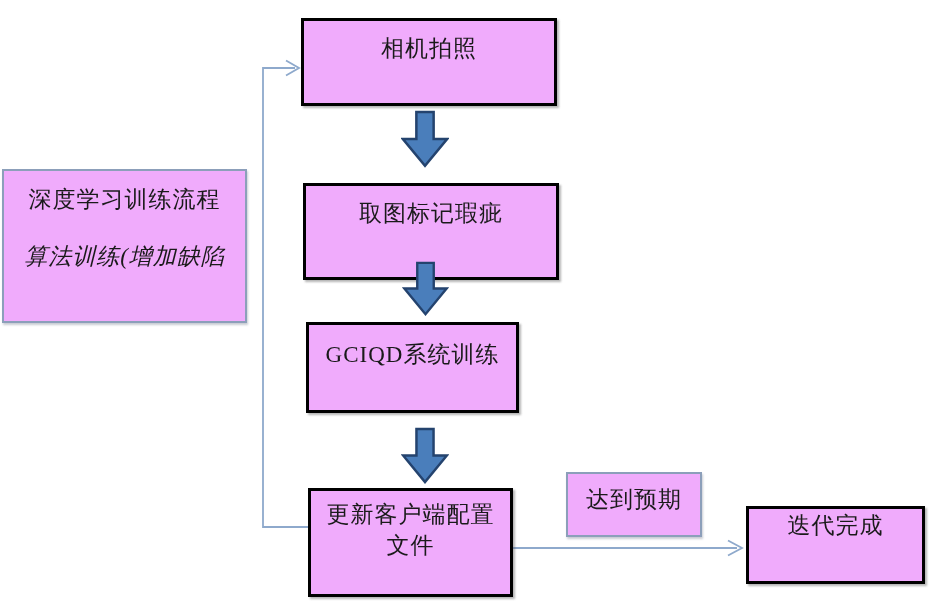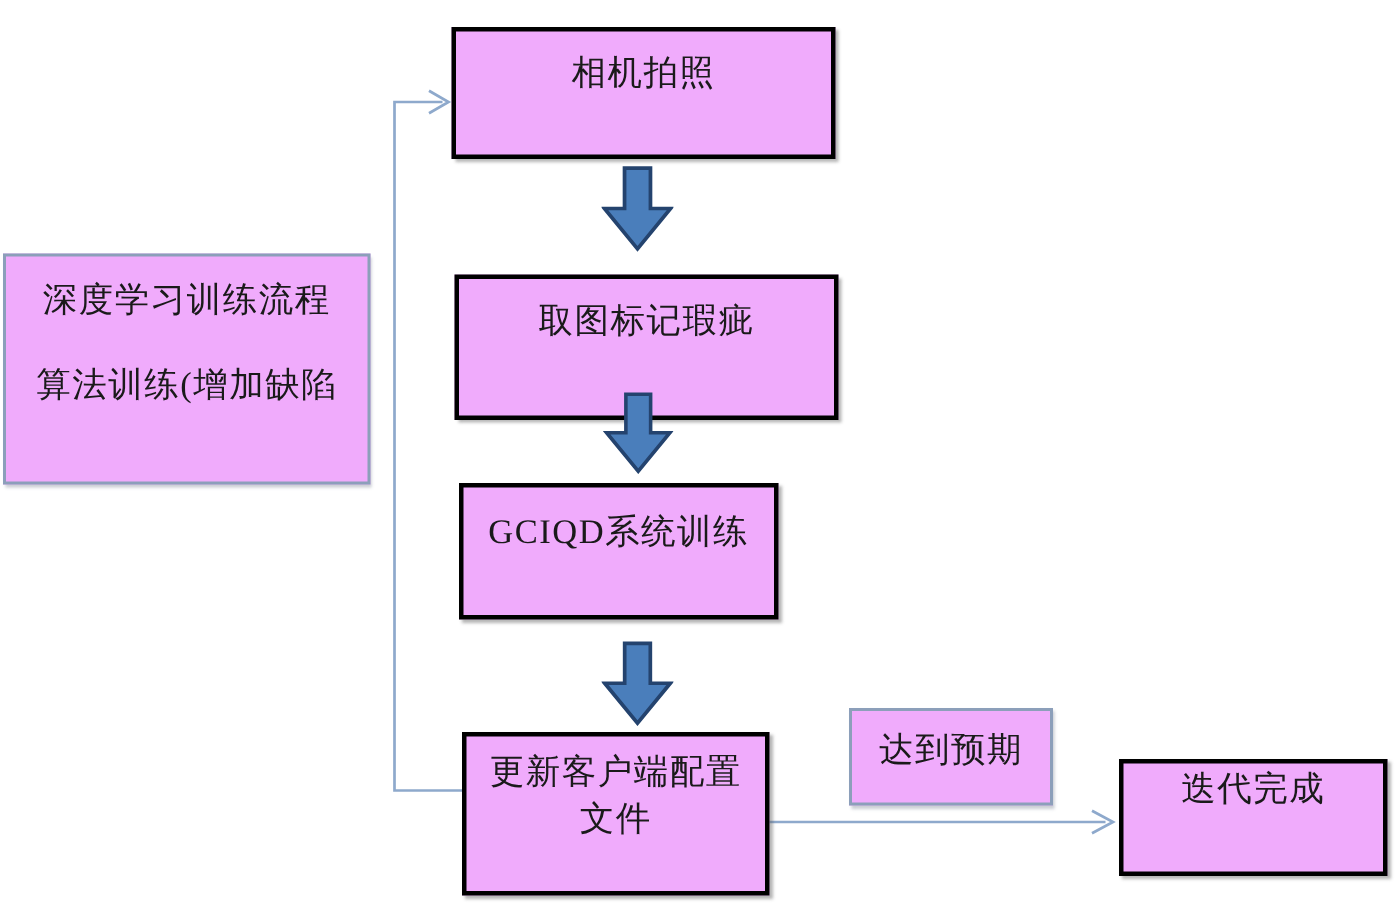--- a/index.html
+++ b/index.html
@@ -51,21 +51,21 @@
   }
   .block-arrow {
     position: absolute;
   }
   .block-arrow polygon {
     fill: var(--arrow-fill);
     stroke: var(--arrow-border);
     stroke-width: 2.6;
     stroke-linejoin: miter;
   }
-  .note-p2 { margin-top: 26px; }
+  .note-p2 { margin-top: 26px; font-style: italic; }
 </style>
 </head>
 <body>
 
 <div class="canvas">
 
   <svg class="connector-layer" viewBox="0 0 930 605">
     <polyline class="connector" points="308,527 263,527 263,68 295,68"></polyline>
     <path class="connector" d="M 286,60.5 L 299,68 L 286,75.5"></path>
     <line class="connector" x1="512" y1="548" x2="737" y2="548"></line>

